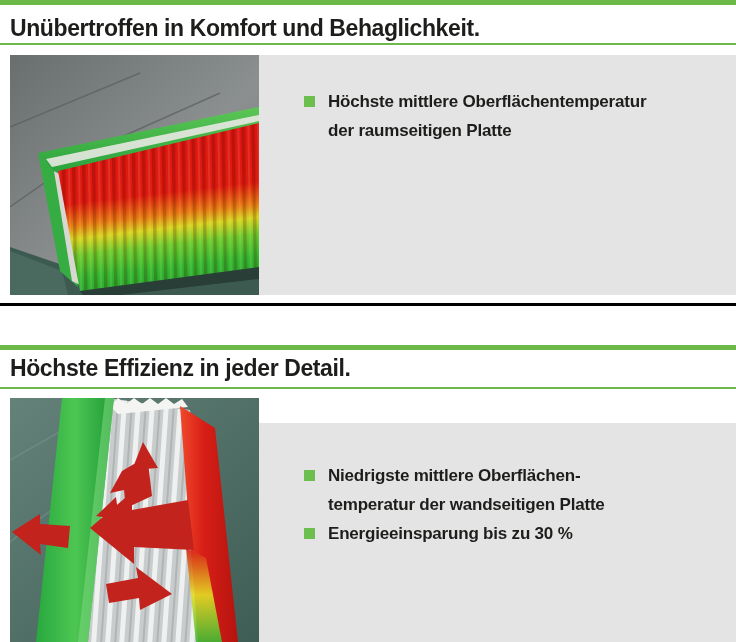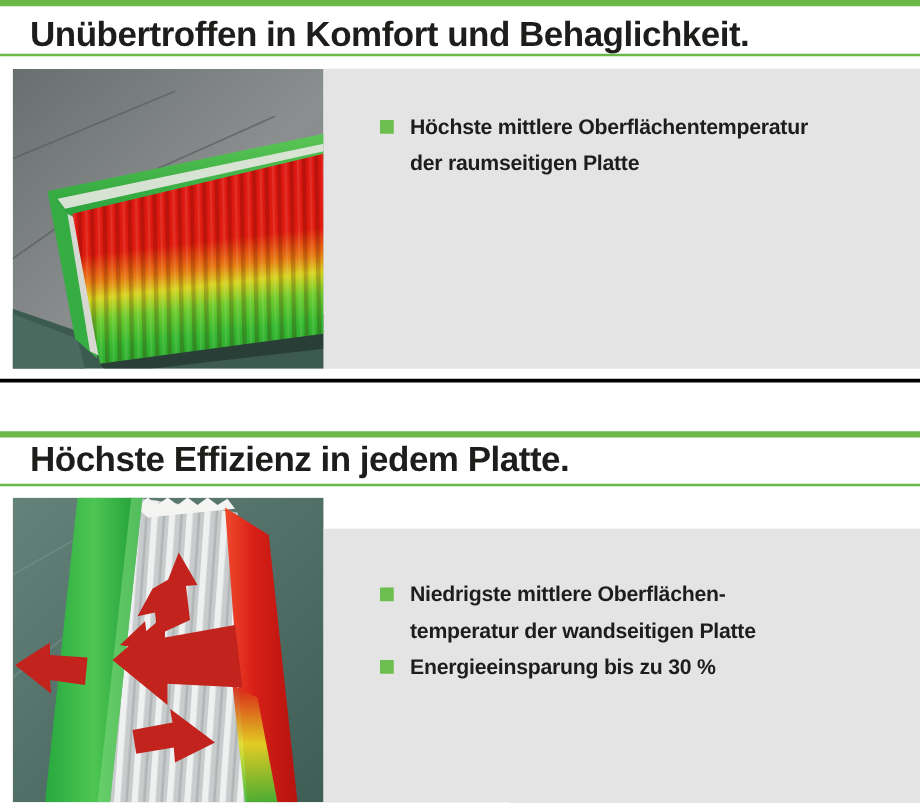--- a/index.html
+++ b/index.html
@@ -9,22 +9,22 @@
     background:#ffffff;
     font-family:"Liberation Sans", sans-serif;
     overflow:hidden;
     color:#1d1d1b;
   }
   .accent-bar {
     position:absolute; left:0; width:736px; height:5px;
     background:#6cb848;
   }
   .section-heading {
-    position:absolute; left:24px;
-    font-size:28px; font-weight:bold; letter-spacing:-0.4px;
+    position:absolute; left:10px;
+    font-size:23px; font-weight:bold; letter-spacing:-0.4px;
     color:#1d1d1b; line-height:24px; white-space:nowrap;
   }
   .accent-rule {
     position:absolute; left:0; width:736px; height:2px;
     background:#6cb848;
   }
   .figure {
     position:absolute; left:10px; width:249px; overflow:hidden;
   }
   .panel {
@@ -116,21 +116,21 @@
       <span class="bullet-text">Höchste mittlere Oberflächentemperatur
 der raumseitigen Platte</span>
     </li>
   </ul>
 </div>
 
 <div class="black-divider"></div>
 
 <div class="accent-bar" style="top:345px;"></div>
 
-<h1 class="section-heading" style="top:356px;">Höchste Effizienz in jedem Platte.</h1>
+<h1 class="section-heading" style="top:356px;">Höchste Effizienz in jeder Detail.</h1>
 
 <div class="accent-rule" style="top:387px;"></div>
 
 <div class="figure" style="top:398px; height:244px;">
   <svg width="249" height="244" viewBox="0 0 249 244">
     <defs>
       <linearGradient id="bg2" x1="0" y1="0" x2="1" y2="1">
         <stop offset="0" stop-color="#64827a"></stop>
         <stop offset="1" stop-color="#3e5d54"></stop>
       </linearGradient>

